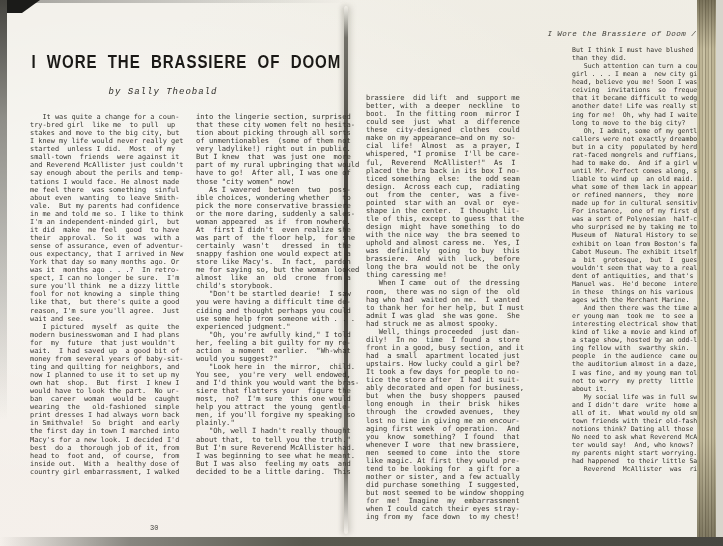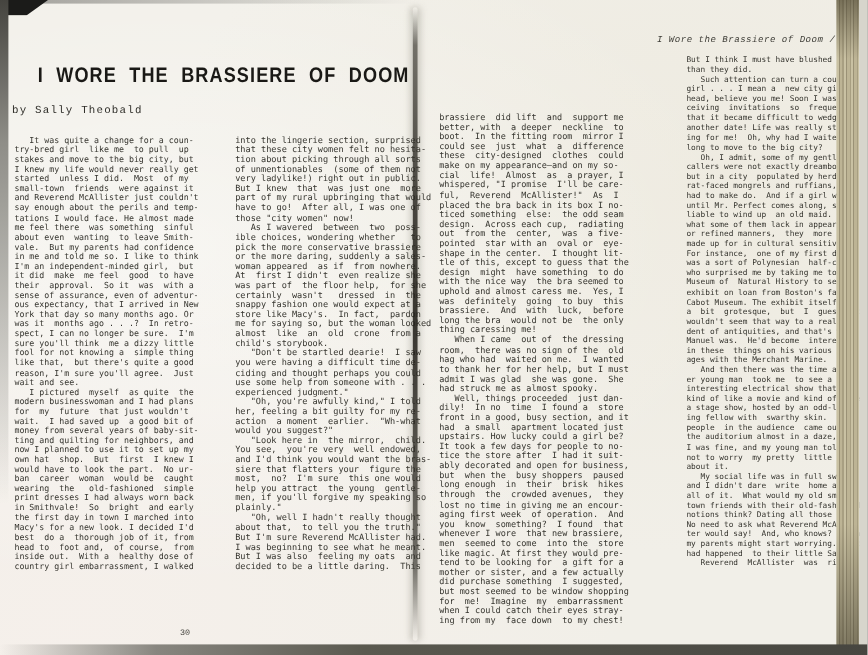--- a/index.html
+++ b/index.html
@@ -14,28 +14,28 @@
   }
   .page{position:absolute;inset:0;}
   .title{
     position:absolute;top:52px;left:10px;width:306px;margin:0;
     text-align:center;font-family:"Liberation Sans",sans-serif;
     font-size:17.5px;font-weight:bold;color:#1a1916;
     letter-spacing:1.1px;word-spacing:6px;white-space:nowrap;
     transform:scaleX(.86);transform-origin:center;
   }
   .byline{
-    position:absolute;top:87px;left:10px;width:306px;text-align:left;
-    font-size:9px;letter-spacing:1px;color:#2f2e29;
+    position:absolute;top:87px;left:10px;width:306px;text-align:center;
+    font-style:italic;font-size:9px;letter-spacing:1px;color:#2f2e29;
   }
   .col{
     position:absolute;margin:0;white-space:pre;color:#35342e;
     line-height:8.07px;letter-spacing:0;
   }
-  .c-l1{left:12px;top:113px;font-size:6.9px;}
+  .c-l1{left:30px;top:113px;font-size:6.9px;}
   .c-l2{left:196px;top:113px;font-size:7.15px;}
   .c-r1{left:366px;top:46px;font-size:7.1px;margin-top:48px;}
   .c-r2{left:572px;top:46px;font-size:6.5px;}
   .pagenum{position:absolute;left:150px;top:486px;font-size:7px;color:#45443e;margin-top:38px;}
   .running-header{
     position:absolute;top:18px;right:12px;font-style:italic;
     font-size:7.6px;letter-spacing:.4px;color:#3e3d37;white-space:nowrap;margin-top:12px;
   }
   .gutter-shadow{
     position:absolute;left:344px;top:6px;width:4px;height:528px;border-radius:2px;

